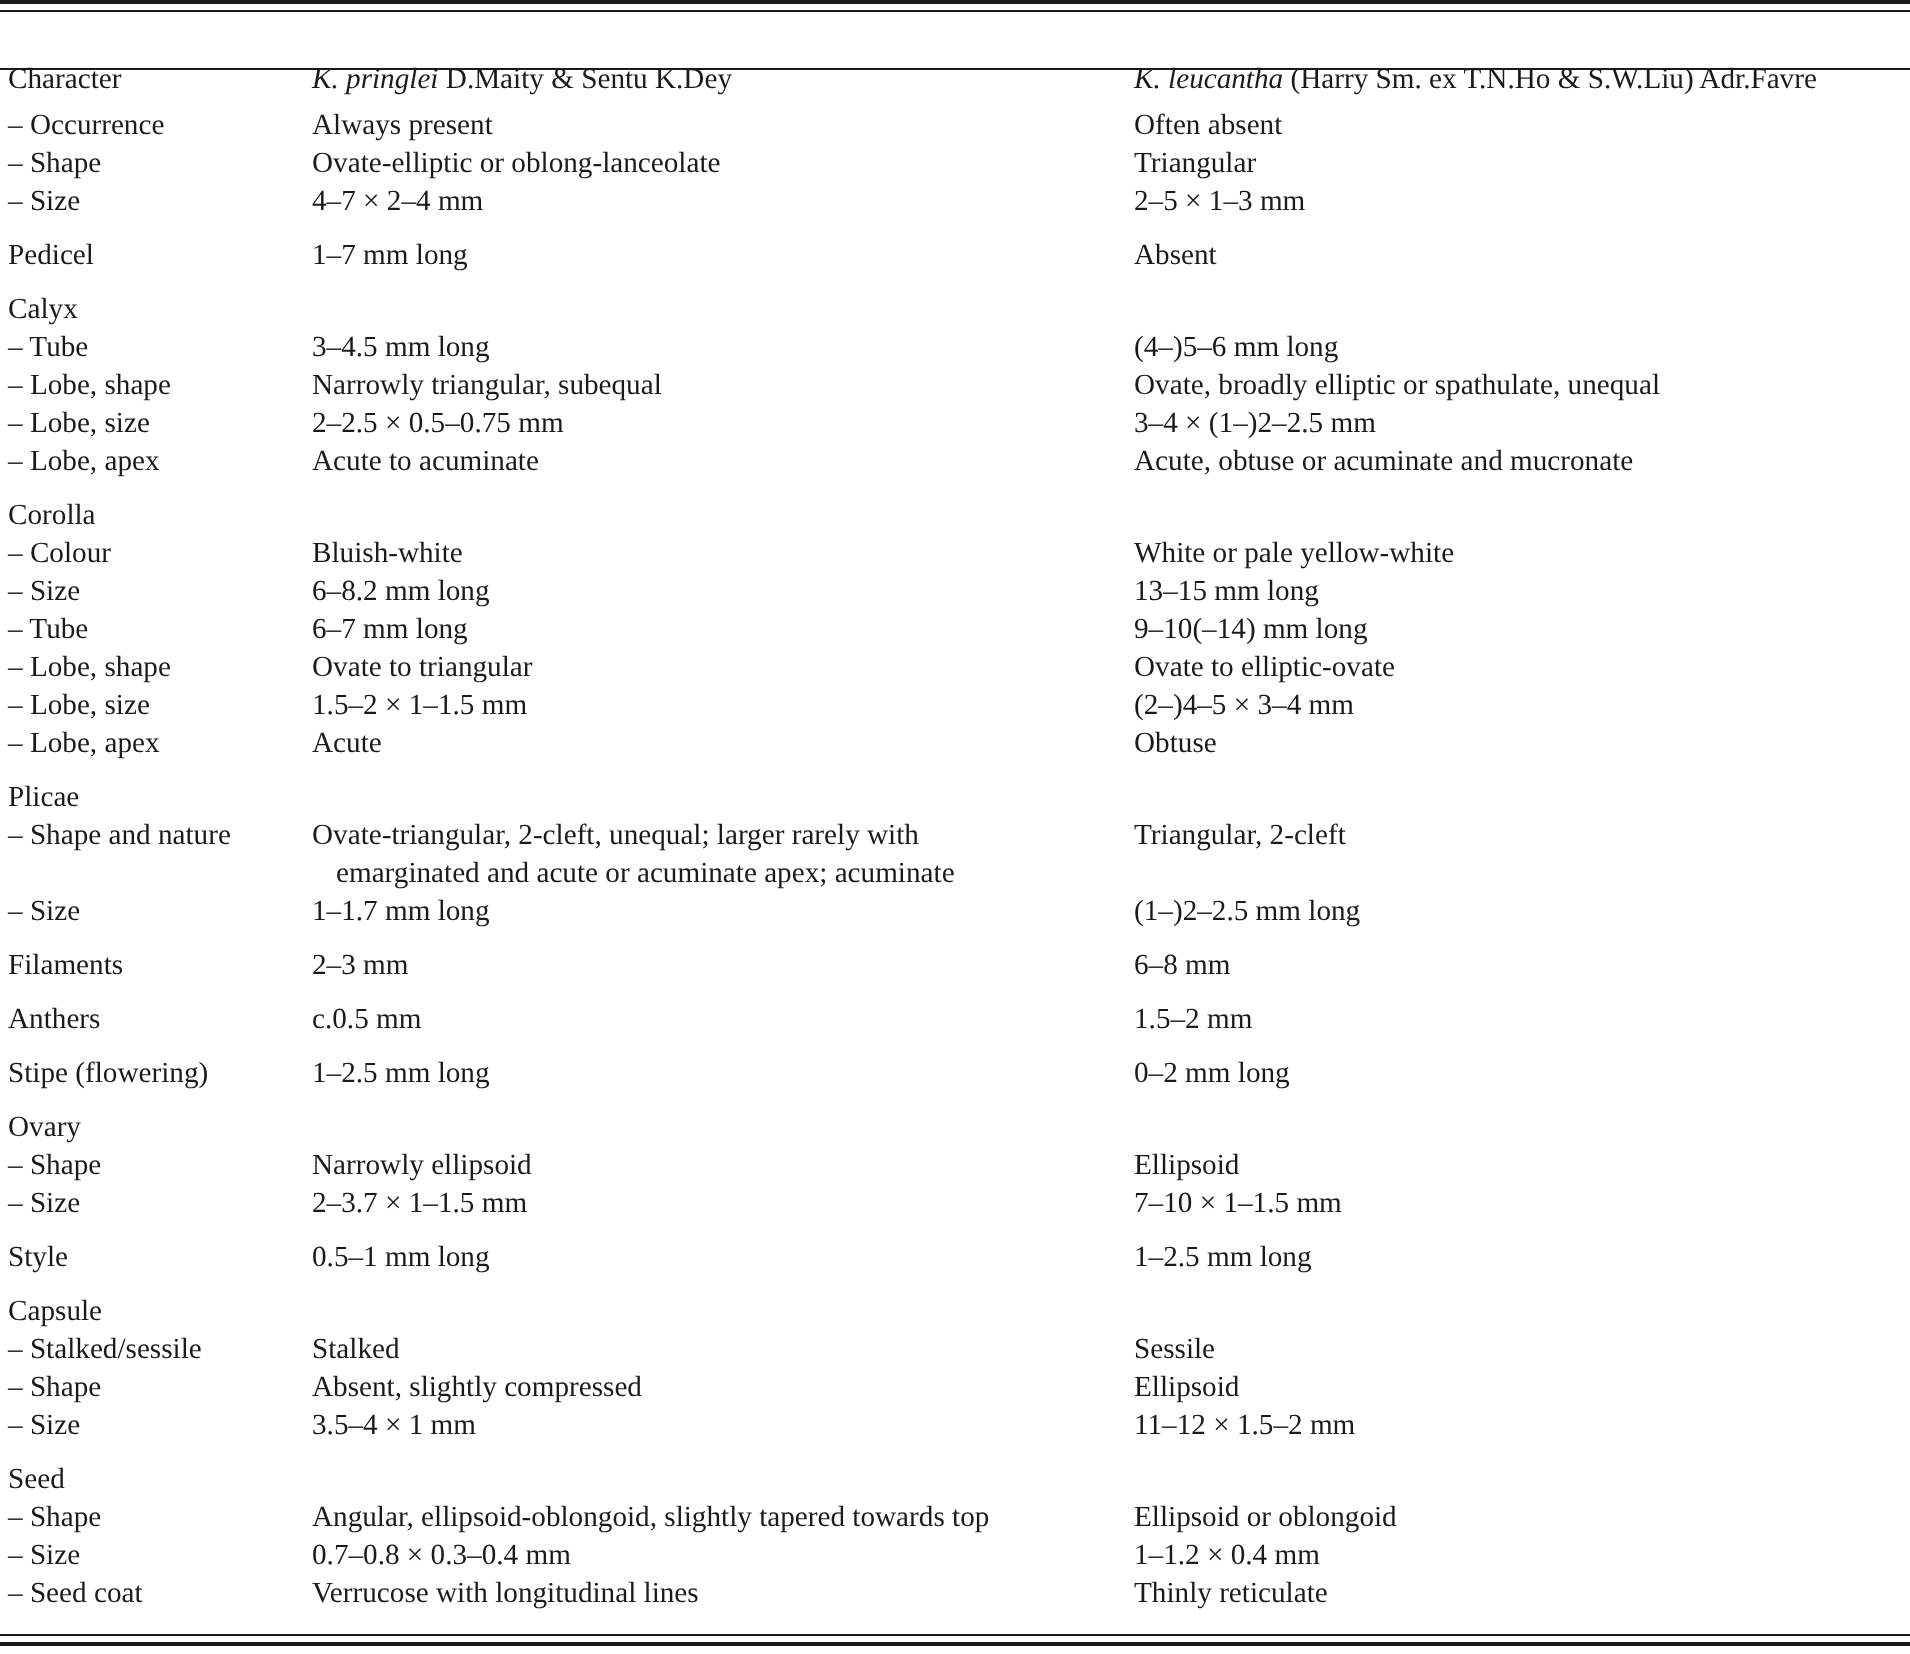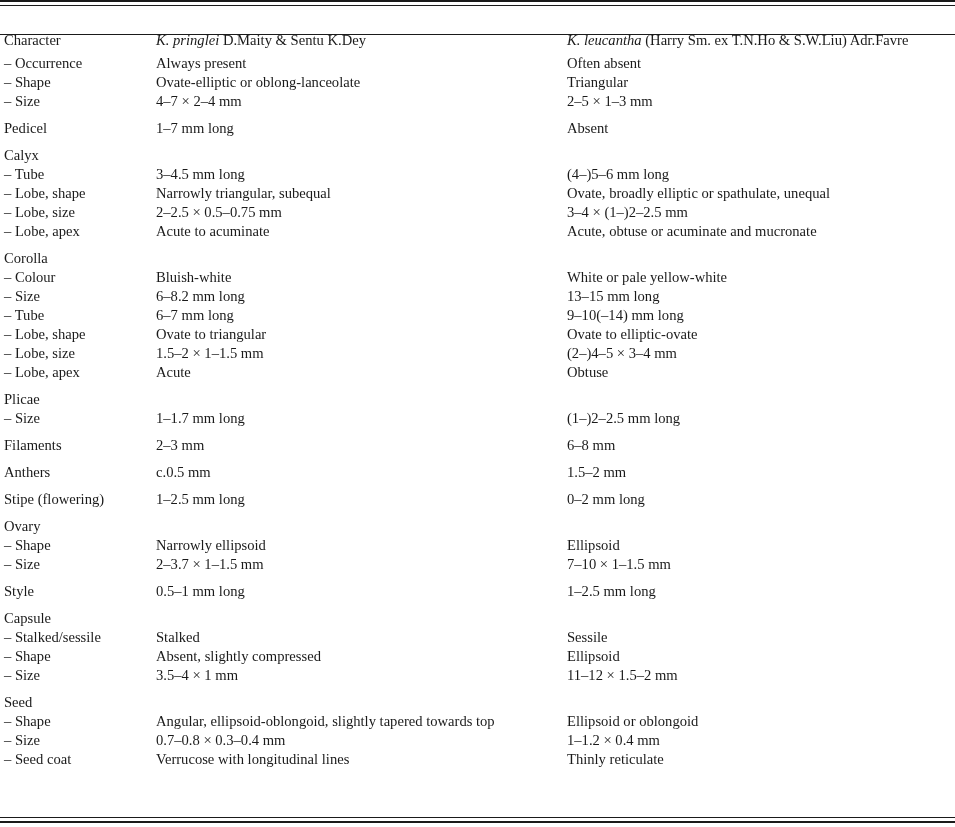--- a/index.html
+++ b/index.html
@@ -116,20 +116,25 @@
         <td class="c1">– Lobe, apex</td>
         <td class="c2"><span>Acute</span></td>
         <td class="c3">Obtuse</td>
       </tr>
       <tr class="group-start">
         <td class="c1">Plicae</td>
         <td class="c2"><span></span></td>
         <td class="c3"></td>
       </tr>
       <tr>
+        <td class="c1">– Shape and nature</td>
+        <td class="c2"><span>Ovate-triangular, 2-cleft, unequal; larger rarely with</span><span class="indent">emarginated and acute or acuminate apex; acuminate</span></td>
+        <td class="c3">Triangular, 2-cleft</td>
+      </tr>
+      <tr>
         <td class="c1">– Size</td>
         <td class="c2"><span>1–1.7 mm long</span></td>
         <td class="c3">(1–)2–2.5 mm long</td>
       </tr>
       <tr class="group-start">
         <td class="c1">Filaments</td>
         <td class="c2"><span>2–3 mm</span></td>
         <td class="c3">6–8 mm</td>
       </tr>
       <tr class="group-start">

